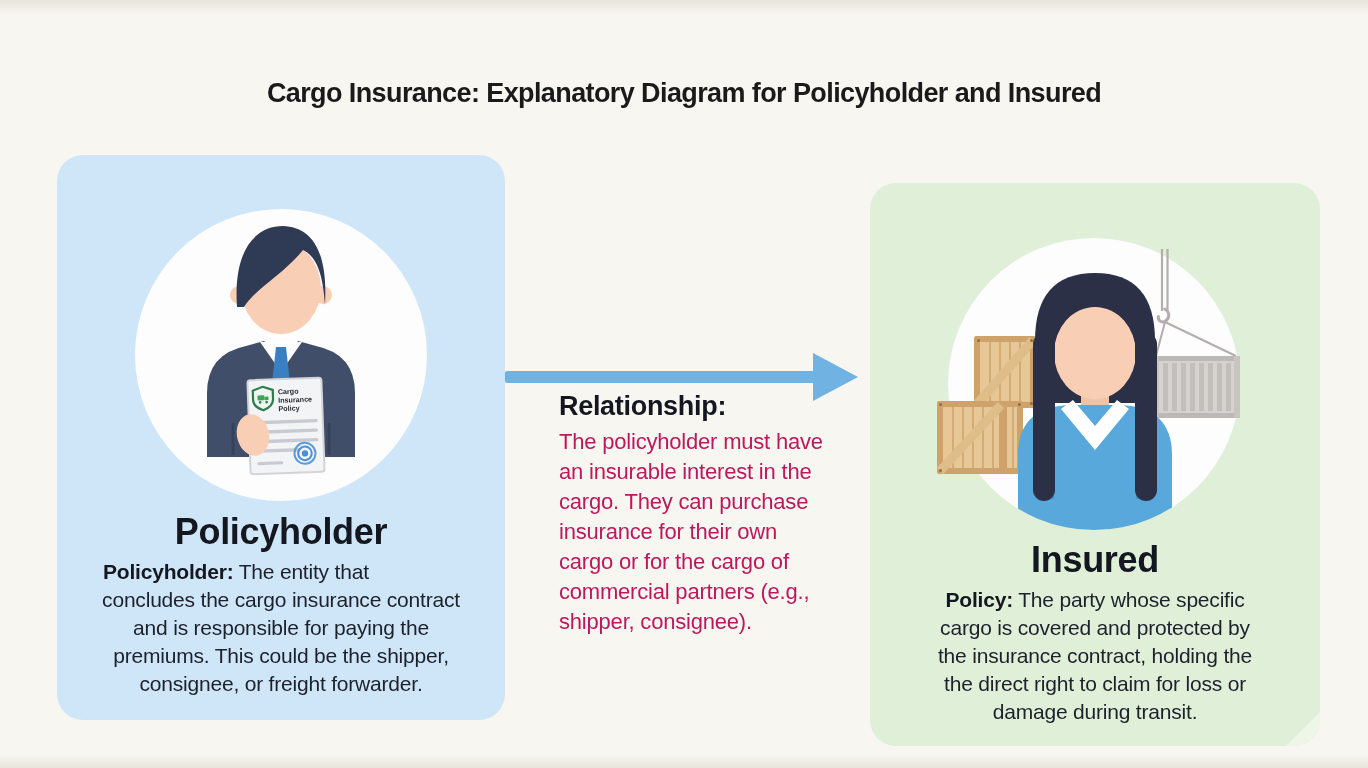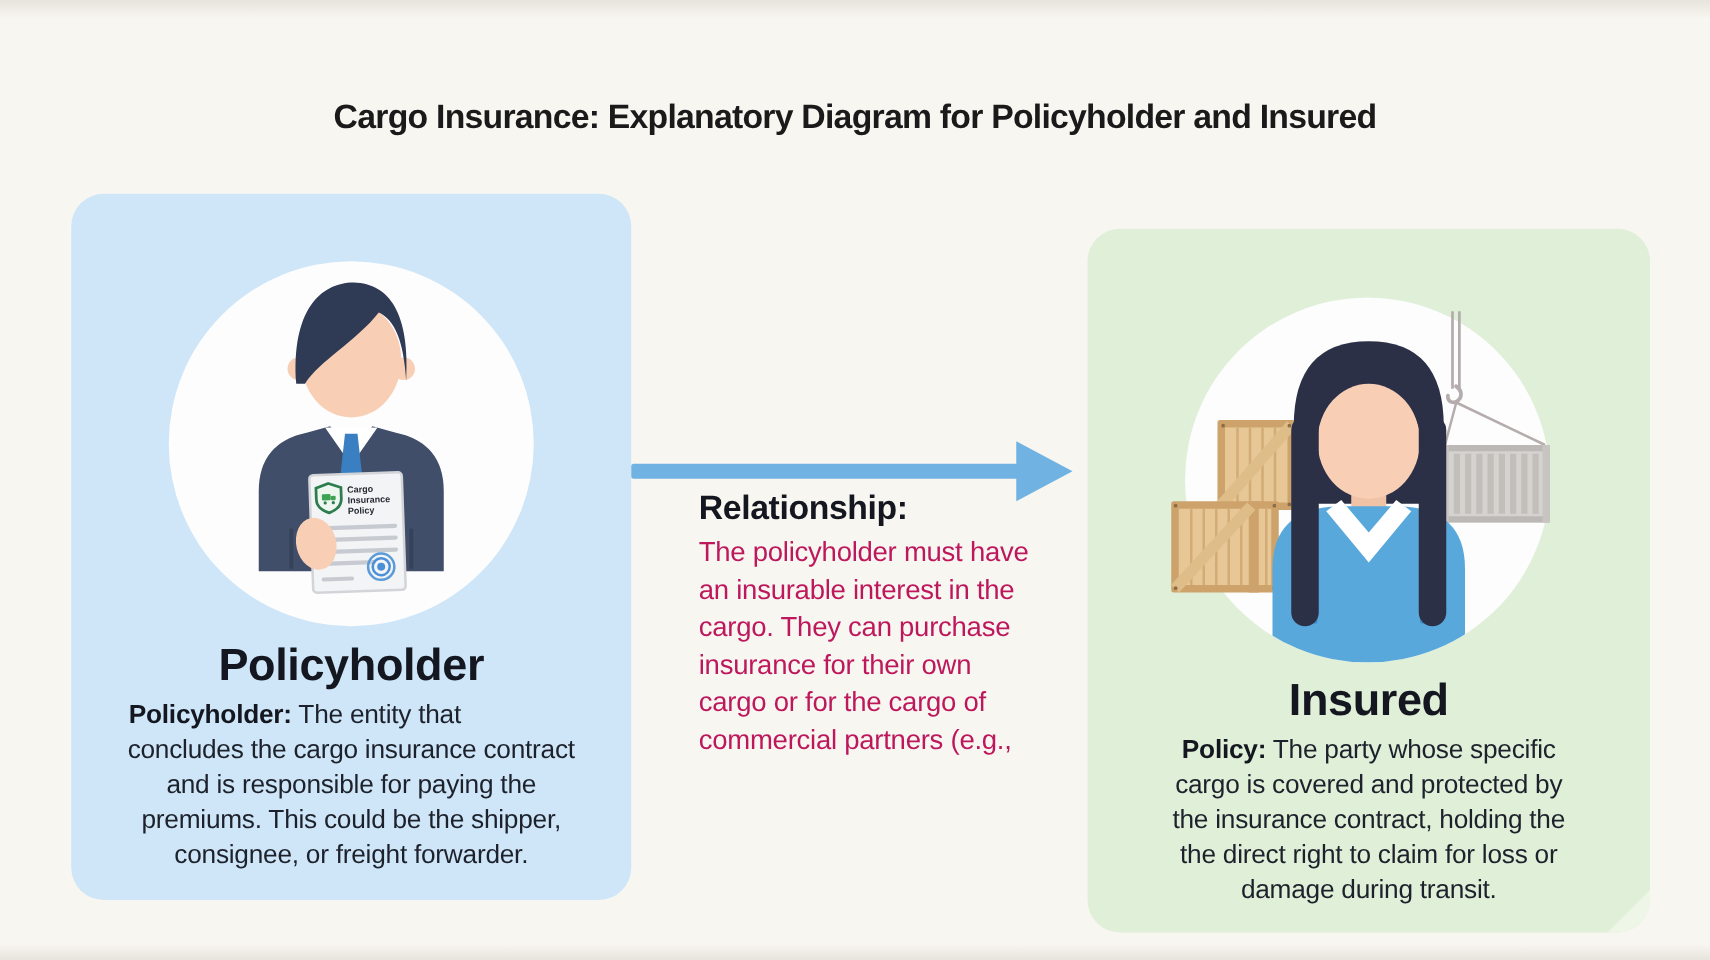--- a/index.html
+++ b/index.html
@@ -99,20 +99,21 @@
 <div class="arrow-head"></div>
 <div class="relationship">
   <div class="rel-heading">Relationship:</div>
   <div class="rel-body">
       <div><span>The policyholder must have</span></div>
       <div><span>an insurable interest in the</span></div>
       <div><span>cargo. They can purchase</span></div>
       <div><span>insurance for their own</span></div>
       <div><span>cargo or for the cargo of</span></div>
       <div><span>commercial partners (e.g.,</span></div>
+      <div><span>shipper, consignee).</span></div>
     </div>
 </div>
 
 <section class="card right">
   <svg class="illus" viewBox="0 0 450 563">
     <defs>
       <clipPath id="circleClip">
           <circle cx="224" cy="201" r="146"></circle>
         </clipPath>
     </defs>

